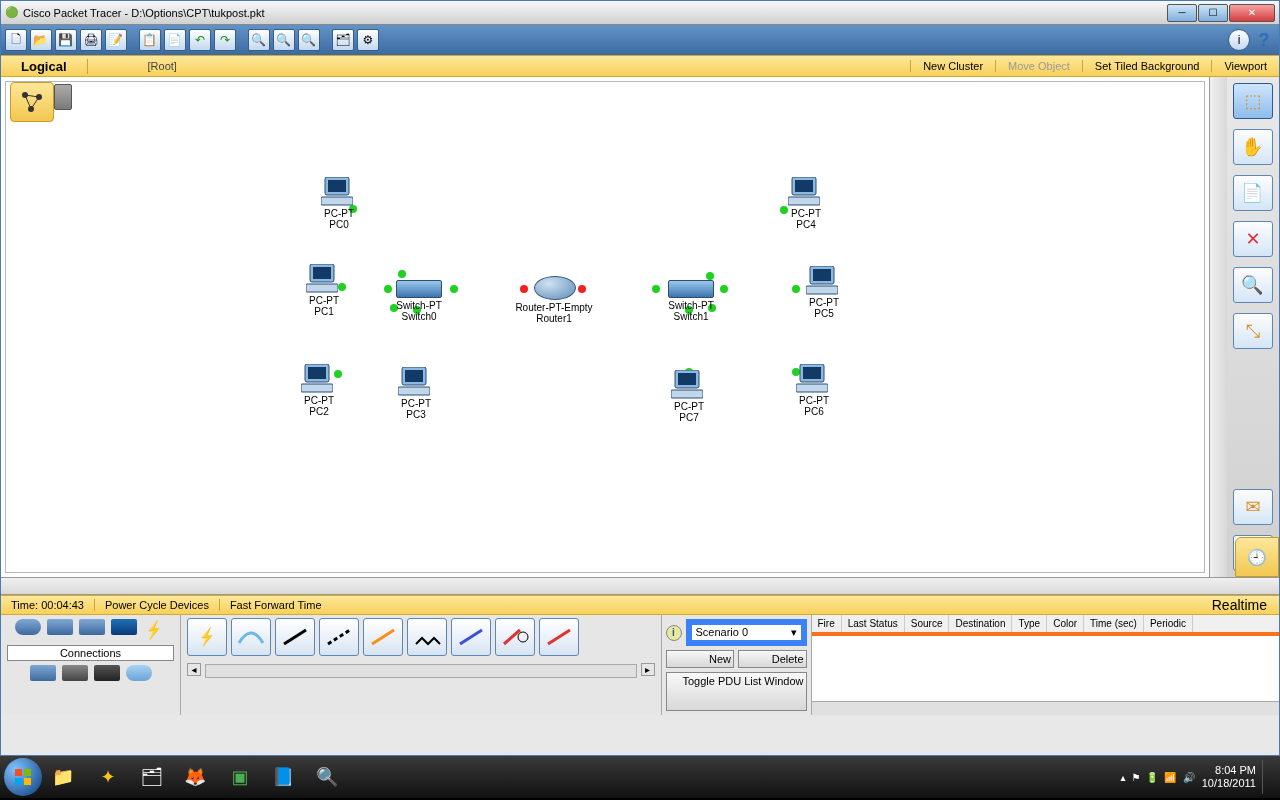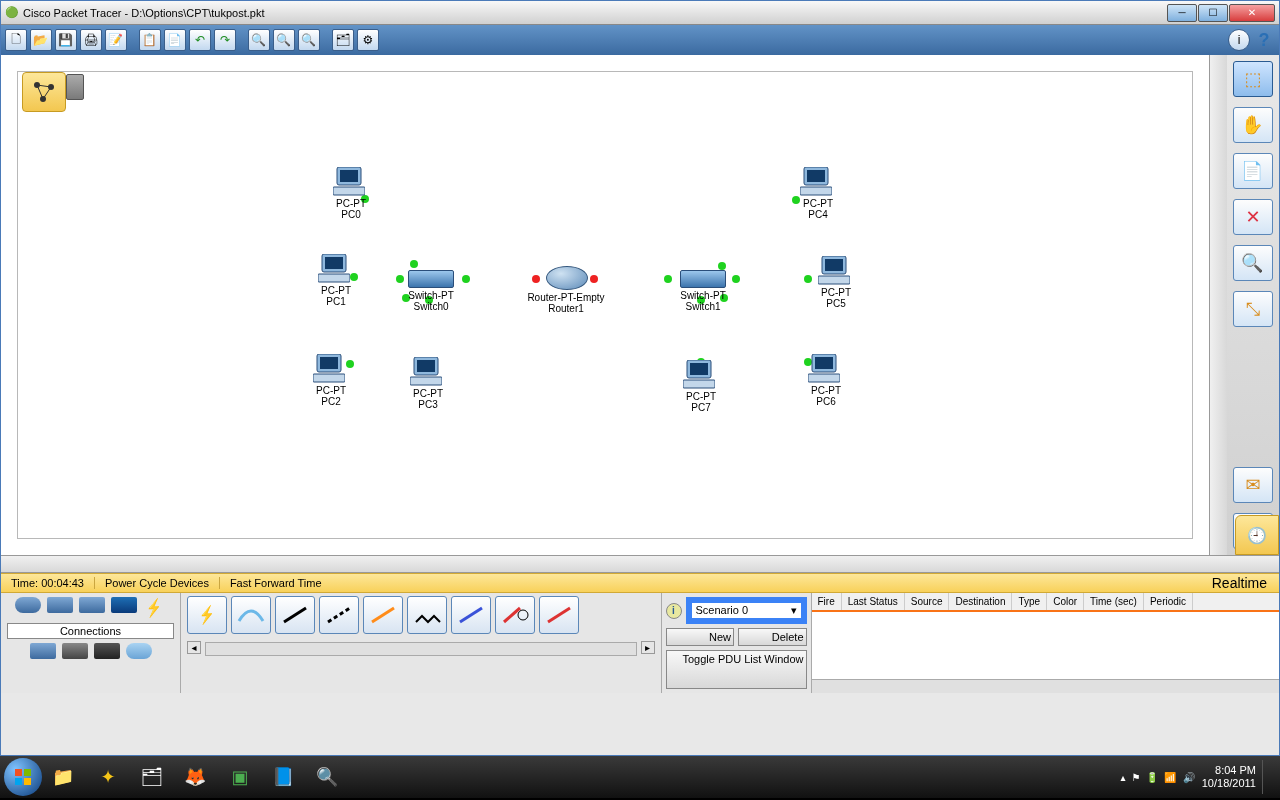--- a/index.html
+++ b/index.html
@@ -18,21 +18,21 @@
 .tool-btn { width: 22px; height: 22px; background: linear-gradient(to bottom,#fff,#c2d8ef); border: 1px solid #3a5e8a; border-radius: 2px; display: flex; align-items: center; justify-content: center; font-size: 12px; }
 .tool-sep { width: 6px; }
 .toolbar .help { margin-left: auto; display:flex; gap:3px;}
 .viewbar { height: 22px; background: linear-gradient(to bottom,#fde79a,#f8d15a); border-top:1px solid #d1a935; border-bottom:1px solid #d1a935; display:flex; align-items:center; font-size:11px;}
 .view-tab { font-weight:bold; font-size:13px; padding:0 20px; border-right:1px solid #caa640;}
 .viewbar .root { padding:0 60px; color:#444;}
 .viewbar .rbar { margin-left:auto; display:flex;}
 .viewbar .ritem { padding:0 12px; border-left:1px solid #caa640;}
 .viewbar .disabled {color:#999;}
 .workspace { position:relative; height:500px; background:#fff; display:flex;}
-.canvas-wrap { flex:1; position:relative; overflow:hidden; border:1px solid #b8b8b8; margin:16px;}
+.canvas-wrap { flex:1; position:relative; overflow:hidden; border:1px solid #b8b8b8; margin:4px;}
 .canvas { position:absolute; inset:0; background:#fff;}
 .vscroll { width:18px; background:linear-gradient(to right,#f0f0f0,#d8d8d8); border-left:1px solid #999;}
 .side-tools { width:52px; background:linear-gradient(to bottom,#e8e8e8,#d0d0d0); display:flex; flex-direction:column; align-items:center; gap:10px; padding:6px 0;}
 .side-btn { width:40px; height:36px; background:linear-gradient(to bottom,#fdfdfd,#d4e5f6); border:1px solid #5b87b8; border-radius:3px; display:flex; align-items:center; justify-content:center; font-size:18px; color:#d88c1c;}
 .side-btn.sel { background:linear-gradient(to bottom,#cfe5ff,#8dbcec); border-color:#2a5b92;}
 .side-spacer { flex:1;}
 .hscroll { height:18px; background:linear-gradient(to bottom,#f0f0f0,#d8d8d8); border-top:1px solid #999; border-bottom:1px solid #999;}
 .timebar { height:20px; background:linear-gradient(to bottom,#fde79a,#f8d15a); border-top:1px solid #d1a935; border-bottom:1px solid #d1a935; display:flex; align-items:center; font-size:11px;}
 .timebar .cell { padding:0 10px; border-right:1px solid #caa640;}
 .timebar .rt { margin-left:auto; font-weight:normal; font-size:14px; padding:0 12px;}
@@ -45,21 +45,21 @@
 .conn-type-box { flex:1; border-right:1px solid #aaa; padding:3px 6px; display:flex; flex-direction:column;}
 .conn-row { display:flex; gap:4px;}
 .conn-btn { width:40px; height:38px; background:linear-gradient(to bottom,#fff,#d8e4f2); border:1px solid #5b87b8; border-radius:3px; display:flex; align-items:center; justify-content:center;}
 .hscroll-mini { height:14px; background:#e0e0e0; border:1px solid #aaa; margin-top:4px;}
 .auto-label { text-align:center; font-size:12px; border-top:1px solid #aaa; padding:3px; background:#f6f6f6;}
 .scenario-box { width:150px; border-right:1px solid #aaa; padding:4px; display:flex; flex-direction:column; gap:4px;}
 .sc-row{display:flex;align-items:center;gap:4px;}
 .sc-combo { flex:1; border:6px solid #3b82f6; background:#fff; padding:1px 4px; font-size:11px; display:flex; justify-content:space-between;}
 .sc-btn { flex:1; border:1px solid #888; background:linear-gradient(to bottom,#f8f8f8,#d8d8d8); padding:2px; text-align:right; font-size:11px;}
 .pdu-table { flex:1; display:flex; flex-direction:column;}
-.pdu-head { display:flex; font-size:10px; border-bottom:2px solid #f97316; background:#f0f0f0;}
+.pdu-head { display:flex; font-size:10px; border-bottom:4px solid #f97316; background:#f0f0f0;}
 .pdu-head span{ padding:3px 6px; border-right:1px solid #ccc; white-space:nowrap;}
 .pdu-body { flex:1; background:#fff; position:relative;}
 .pdu-hscroll { height:14px; background:#e0e0e0; border-top:1px solid #aaa;}
 .taskbar { height:42px; background:linear-gradient(to bottom,#3a3a3a,#111); display:flex; align-items:center; padding:0 4px; color:#fff; font-size:10px;}
 .tb-orb { width:38px; height:38px; border-radius:50%; background:radial-gradient(circle at 30% 30%, #7fc3ff, #0a3a7a); display:flex; align-items:center; justify-content:center;}
 .tb-icon { width:40px; height:34px; margin:0 2px; display:flex; align-items:center; justify-content:center; font-size:18px;}
 .tb-tray { margin-left:auto; display:flex; align-items:center; gap:6px; padding-right:6px;}
 .tb-clock { text-align:right; line-height:1.2; font-size:11px;}
 .node-label { position:absolute; font-size:10px; text-align:center; color:#000; width:60px;}
 .pc-icon { position:absolute; width:32px; height:30px;}
@@ -108,20 +108,30 @@
     <div class="tool-btn">🔍</div>
     <div class="tool-sep"></div>
     <div class="tool-btn">🗂</div>
     <div class="tool-btn">⚙</div>
     <div class="help">
       <div class="tool-btn" style="border-radius:50%">i</div>
       <div class="tool-btn" style="color:#2a6fb5;background:transparent;border:none;font-size:18px;font-weight:bold">?</div>
     </div>
   </div>
 
+  <div class="viewbar">
+    <div class="view-tab">Logical</div>
+    <div class="root">[Root]</div>
+    <div class="rbar">
+      <div class="ritem">New Cluster</div>
+      <div class="ritem disabled">Move Object</div>
+      <div class="ritem">Set Tiled Background</div>
+      <div class="ritem">Viewport</div>
+    </div>
+  </div>
 
   <div class="workspace">
     <div class="canvas-wrap">
       <div class="top-left-tab">
         <div class="tlt-main">
             <svg width="26" height="26">
               <circle cx="6" cy="6" r="3" fill="#333"></circle>
               <circle cx="20" cy="8" r="3" fill="#333"></circle>
               <circle cx="12" cy="20" r="3" fill="#333"></circle>
               <line x1="6" y1="6" x2="20" y2="8" stroke="#333"></line>

